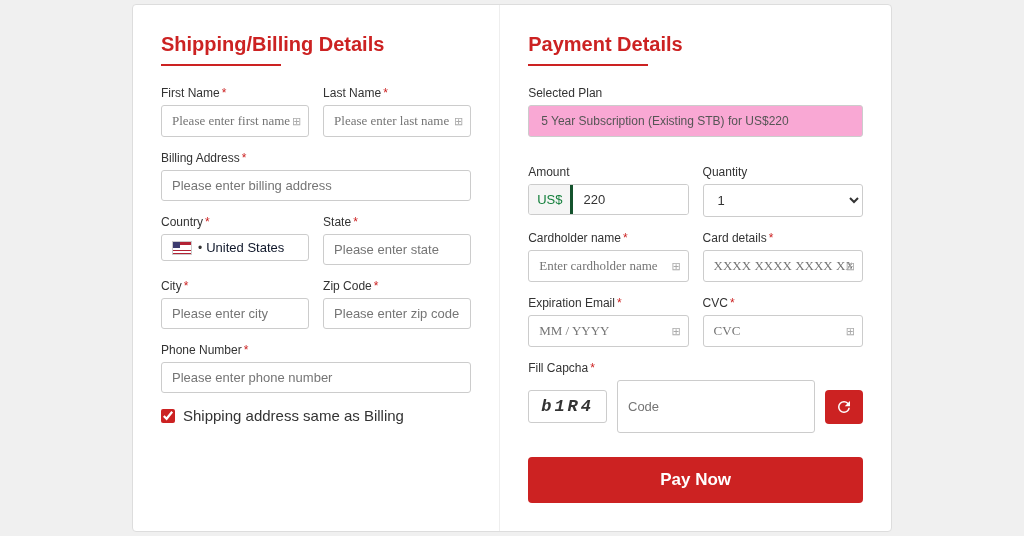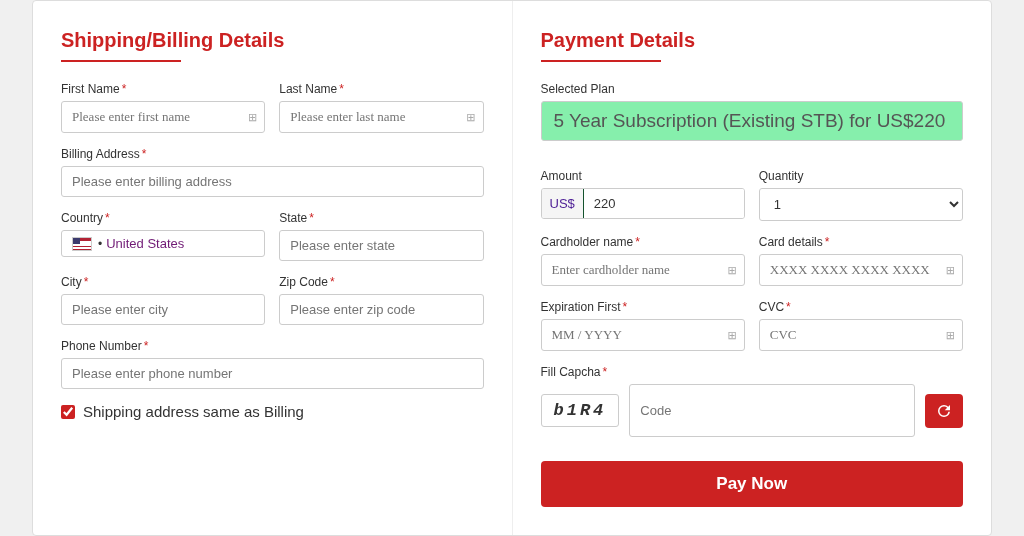--- a/index.html
+++ b/index.html
@@ -10,21 +10,21 @@
       justify-content: center;
       align-items: center;
       min-height: 536px;
       width: 1024px;
     }
     .main-container {
       display: flex;
       background: #fff;
       border: 1px solid #ddd;
       border-radius: 4px;
-      width: 960px;
+      width: 760px;
       padding: 0;
       overflow: hidden;
     }
     .section {
       padding: 28px 28px 28px 28px;
       flex: 1;
     }
     .section-left {
       border-right: 1px solid #eee;
     }
@@ -93,68 +93,68 @@
       height: 54%;
       background: #3C3B6E;
     }
     .country-dot {
       color: #333;
       font-size: 12px;
       margin-right: 4px;
     }
     .country-text {
       font-size: 13px;
-      color: #701a75;
+      color: #0f172a;
     }
     .checkbox-row {
       display: flex;
       align-items: center;
       margin-top: 6px;
     }
     .checkbox-row input[type="checkbox"] {
       accent-color: #cc2222;
       width: 14px;
       height: 14px;
       margin-right: 8px;
     }
     .checkbox-label {
       font-size: 15px;
       color: #333;
     }
     .plan-display {
       border: 1px solid #ccc;
       border-radius: 3px;
       padding: 8px 12px;
-      font-size: 19px;
+      font-size: 12px;
       color: #555;
-      background: #86efac;
+      background: #f9a8d4;
       margin-bottom: 14px;
     }
     .amount-row {
       display: flex;
       gap: 14px;
       margin-bottom: 14px;
     }
     .amount-group {
       display: flex;
       flex-direction: column;
       flex: 1;
     }
     .amount-input-wrap {
       display: flex;
       border: 1px solid #ccc;
       border-radius: 3px;
       overflow: hidden;
     }
     .amount-prefix {
       background: #f5f5f5;
-      border-right: 1px solid #14532d;
+      border-right: 3px solid #14532d;
       padding: 7px 8px;
       font-size: 13px;
-      color: #4c1d95;
+      color: #15803d;
       white-space: nowrap;
     }
     .amount-value {
       padding: 7px 10px;
       font-size: 13px;
       color: #333;
       border: none;
       outline: none;
       width: 100%;
     }
@@ -372,21 +372,21 @@
           <input class="form-input" type="text" placeholder="XXXX XXXX XXXX XXXX" style="">
           <span class="input-end-icon">⊞</span>
         </div>
       </div>
     </div>
 
     
     <div class="form-row">
       <div class="form-group">
         <label class="form-label">
-          <span>Expiration First</span><span class="required-star">*</span>
+          <span>Expiration Email</span><span class="required-star">*</span>
         </label>
         <div class="input-with-icon">
           <input class="form-input" type="text" placeholder="MM / YYYY" style="">
           <span class="input-end-icon">⊞</span>
         </div>
       </div>
       <div class="form-group">
         <label class="form-label">
           <span>CVC</span><span class="required-star">*</span>
         </label>

